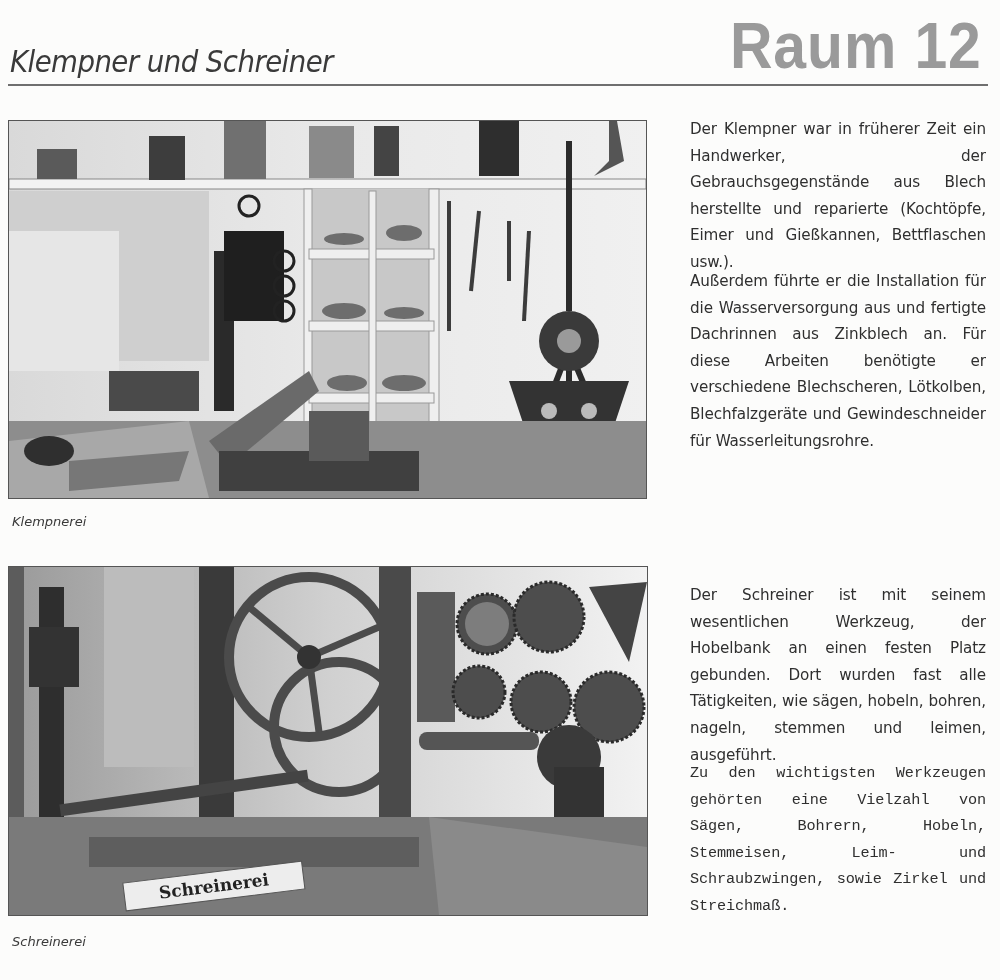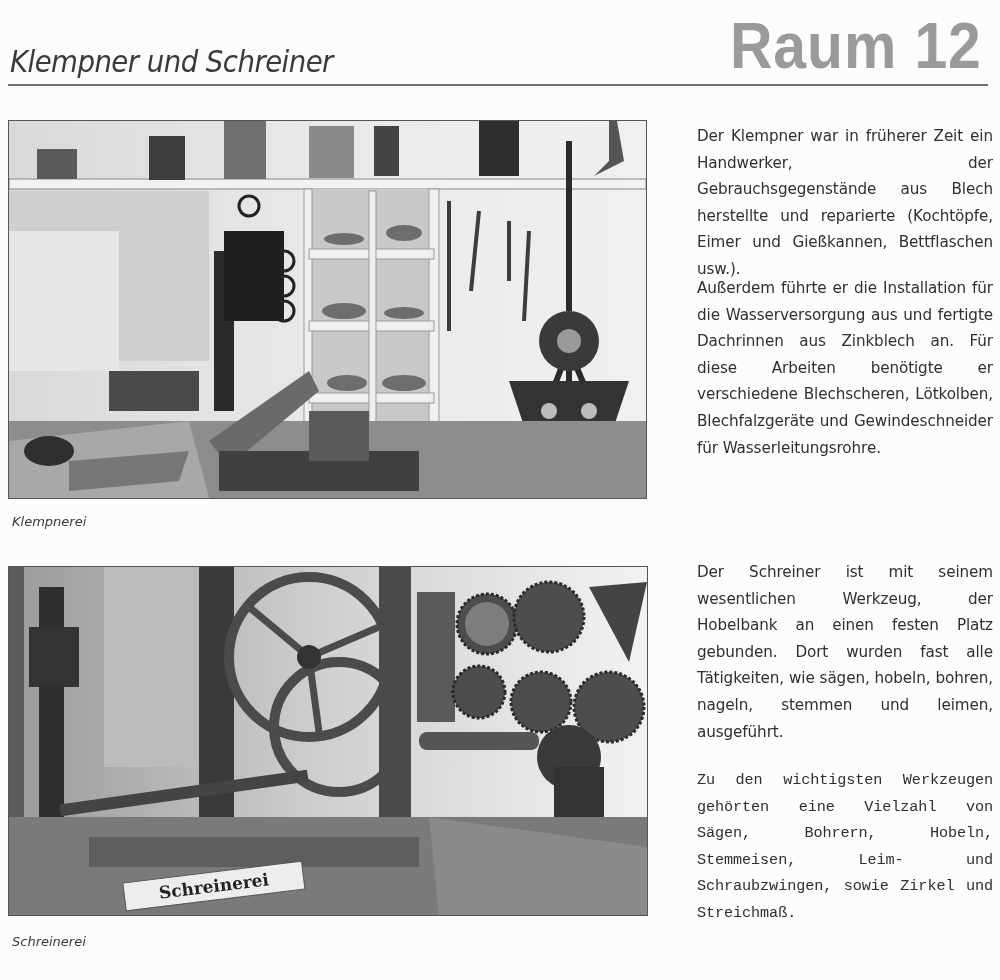--- a/index.html
+++ b/index.html
@@ -37,25 +37,25 @@
   .caption {
     position: absolute; left: 12px; font-style: italic; font-size: 13px;
     color: #3a3a3a; font-family: "DejaVu Sans", sans-serif;
   }
   .caption-1 { top: 514px; text-align: center; }
   .caption-2 { top: 934px; }
   .para {
     position: absolute; left: 690px; width: 296px;
     font-family: "DejaVu Sans", sans-serif; font-size: 15.2px;
     line-height: 26.6px; color: #2f2f2f; text-align: justify;
-    margin: 7px; letter-spacing: -0.1px;
+    margin: 0; letter-spacing: -0.1px;
   }
   .p1 { top: 116px; }
   .p2 { top: 268px; }
-  .p3 { top: 552px; }
+  .p3 { top: 582px; }
   .p4 { top: 760px; font-family: Liberation Mono, monospace; }
 </style>
 </head>
 <body>
 
 <h2 class="subtitle">Klempner und Schreiner</h2>
 <h1 class="room-title">Raum 12</h1>
 <div class="rule"></div>
 
 <div class="photo photo-1">

